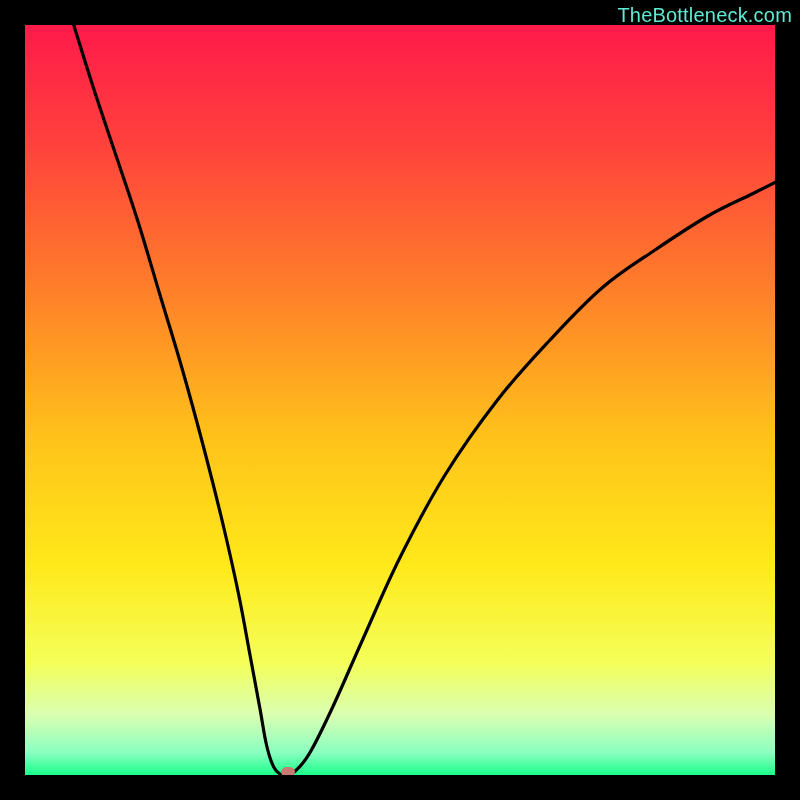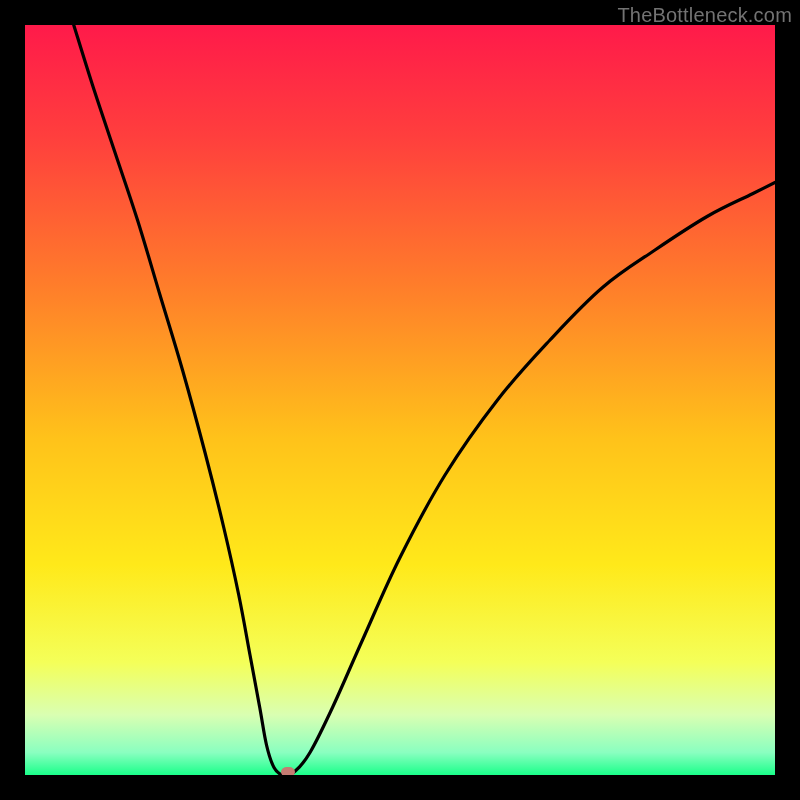--- a/index.html
+++ b/index.html
@@ -37,21 +37,21 @@
     width: 14px;
     height: 10px;
     border-radius: 6px / 5px;
     background: #c57b72;
     transform: translate(-50%, -50%);
   }
   .watermark {
     position: absolute;
     top: 4px;
     right: 8px;
-    color: #737373;
+    color: #5eead4;
     font-size: 20px;
     font-weight: 500;
     letter-spacing: 0.2px;
     user-select: none;
   }
 </style>
 </head>
 <body>
 
 <div class="frame">

